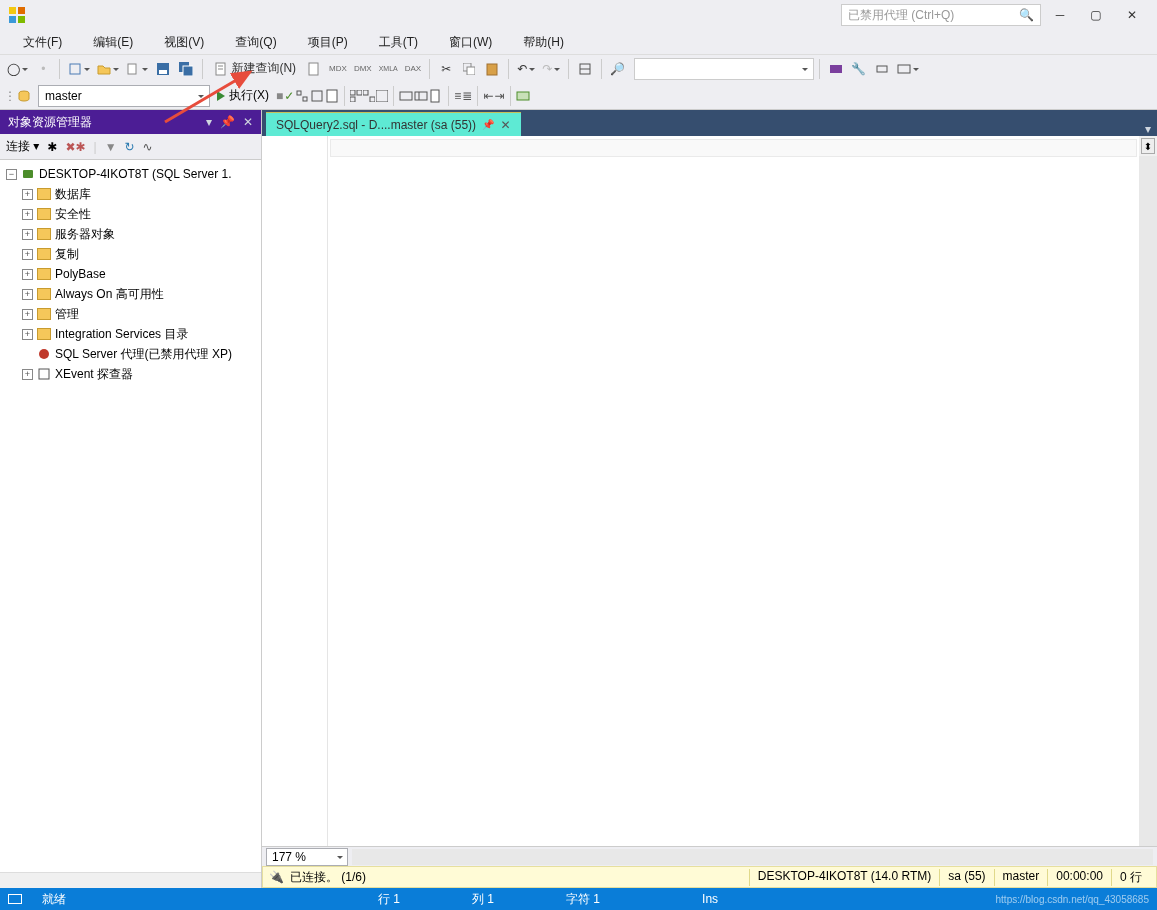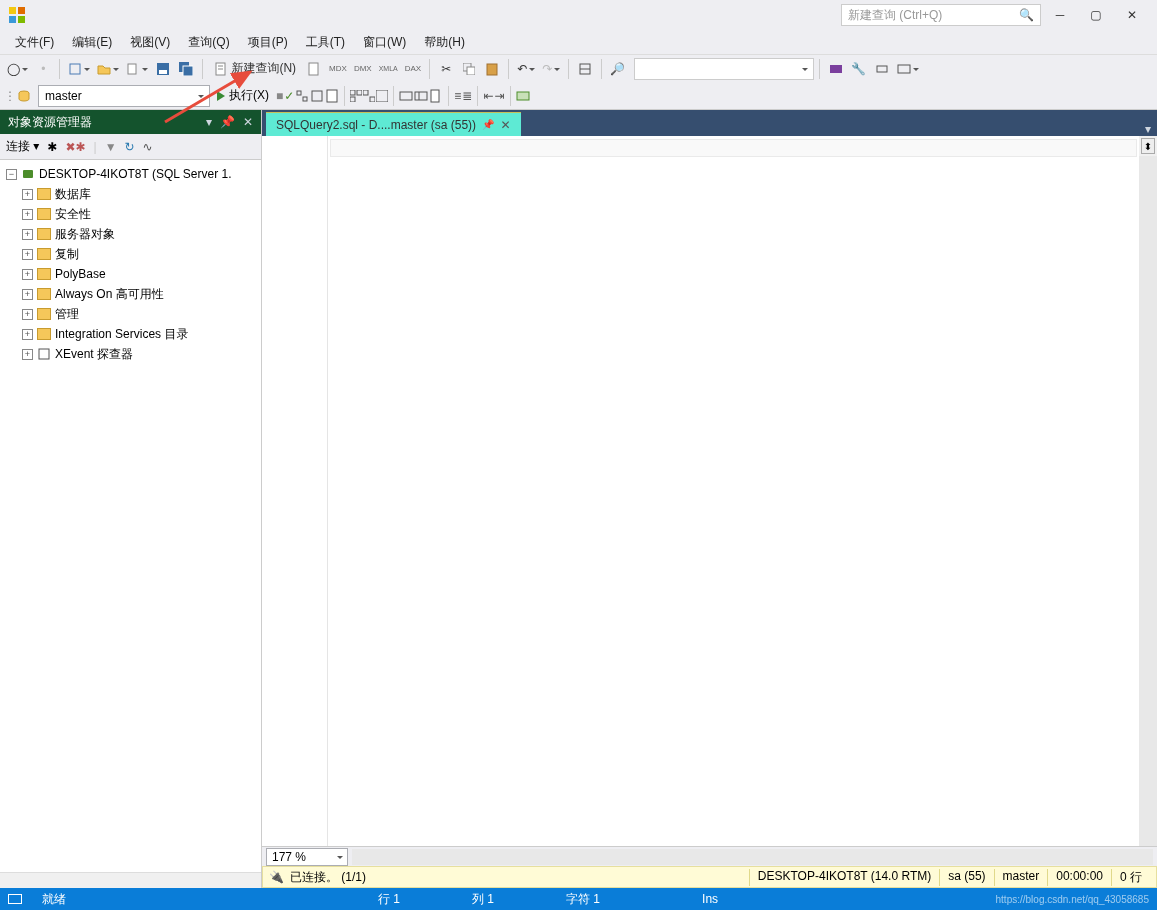--- a/index.html
+++ b/index.html
@@ -4,38 +4,38 @@
 <style>
 * { margin: 0; padding: 0; box-sizing: border-box; font-family: "Microsoft YaHei", "Segoe UI", Tahoma, sans-serif; font-size: 12px; }
 body { width: 1157px; height: 910px; background: #eee; overflow: hidden; }
 .titlebar { height: 30px; background: #eeeef2; display: flex; align-items: center; padding: 0 8px; }
 .titlebar .logo { width: 18px; height: 18px; margin-right: 6px; display: inline-flex; }
 .titlebar .title-text { color: #333; flex: 0 0 auto; }
 .titlebar .spacer { flex: 1; }
 .titlebar .quicklaunch { width: 200px; height: 22px; border: 1px solid #ccc; background: #fff; display: flex; align-items: center; padding: 0 6px; color: #999; position: relative; }
 .titlebar .quicklaunch .mag { position: absolute; right: 6px; color: #555; }
 .titlebar .winbtn { width: 34px; height: 24px; display: flex; align-items: center; justify-content: center; color: #333; margin-left: 2px; }
-.menubar { height: 24px; background: #eeeef2; display: flex; align-items: center; padding: 0 8px; gap: 4px; }
+.menubar { height: 24px; background: #eeeef2; display: flex; align-items: center; padding: 0 16px; gap: 17px; }
 .menubar .menu-item { padding: 2px 7px; color: #222; cursor: default; }
 .toolbar { height: 28px; background: #eeeef2; display: flex; align-items: center; padding: 0 4px; gap: 1px; border-top: 1px solid #ddd; }
 .toolbar .sep { width: 1px; height: 20px; background: #ccc; margin: 0 4px; }
 .toolbar .tbtn { min-width: 22px; height: 22px; display: inline-flex; align-items: center; justify-content: center; padding: 0 3px; color: #333; position: relative; }
 .toolbar .tbtn.drop::after { content: ""; border: 3px solid transparent; border-top-color: #555; margin-left: 2px; position: relative; top: 2px; }
 .toolbar .tbtn-label { margin-left: 3px; }
 .toolbar .newquery { border: 1px solid transparent; padding: 0 5px; }
 .toolbar .search-box { width: 180px; height: 22px; border: 1px solid #ccc; background: #fff; margin-left: 4px; position: relative; }
 .toolbar .search-box::after { content: ""; position: absolute; right: 5px; top: 9px; border: 3px solid transparent; border-top-color: #555; }
 .toolbar2 { height: 28px; background: #eeeef2; display: flex; align-items: center; padding: 0 4px; gap: 1px; border-bottom: 1px solid #ccc; }
 .toolbar2 .dbselect { width: 172px; height: 22px; border: 1px solid #abadb3; background: #fff; padding: 0 6px; display: flex; align-items: center; position: relative; margin-left: 6px; }
 .toolbar2 .dbselect::after { content: ""; position: absolute; right: 5px; top: 9px; border: 3px solid transparent; border-top-color: #555; }
 .toolbar2 .execute { display: inline-flex; align-items: center; padding: 0 6px; height: 22px; }
 .toolbar2 .play { width: 0; height: 0; border-left: 8px solid #388a34; border-top: 5px solid transparent; border-bottom: 5px solid transparent; margin-right: 4px; }
 .body-area { display: flex; height: calc(910px - 30px - 24px - 28px - 28px - 22px); }
 .sidebar { width: 262px; background: #f5f5f5; border-right: 1px solid #ccc; display: flex; flex-direction: column; }
-.panel-header { height: 24px; background: #14532d; color: #fff; display: flex; align-items: center; padding: 12px 8px; justify-content: space-between; }
+.panel-header { height: 24px; background: #4c1d95; color: #fff; display: flex; align-items: center; padding: 12px 8px; justify-content: space-between; }
 .panel-header .controls { display: flex; gap: 8px; color: #cfd6df; }
 .panel-toolbar { height: 26px; background: #eeeef2; border-bottom: 1px solid #ccc; display: flex; align-items: center; padding: 0 6px; gap: 8px; }
 .tree { flex: 1; background: #fff; overflow: auto; padding: 4px 0; }
 .tree-row { display: flex; align-items: center; height: 20px; padding-left: 6px; white-space: nowrap; }
 .tree-row .tggl { width: 11px; height: 11px; border: 1px solid #888; display: inline-flex; align-items: center; justify-content: center; font-size: 9px; line-height: 9px; margin-right: 4px; color: #555; }
 .tree-row .folder { width: 14px; height: 12px; background: #f5c75a; border: 1px solid #c89b2f; margin-right: 4px; }
 .tree-row .srv-icon { width: 14px; height: 14px; margin-right: 4px; display: inline-flex; }
 .tree-row.depth1 { padding-left: 22px; }
 .sidebar-scroll { height: 16px; background: #f0f0f0; border-top: 1px solid #ddd; }
 .editor-area { flex: 1; display: flex; flex-direction: column; background: #fff; position: relative; }
@@ -76,21 +76,21 @@
   <span class="logo">
     <svg viewBox="0 0 18 18">
         <rect x="1" y="1" width="7" height="7" fill="#f2c811"></rect>
         <rect x="10" y="1" width="7" height="7" fill="#e06c00"></rect>
         <rect x="1" y="10" width="7" height="7" fill="#3a99d8"></rect>
         <rect x="10" y="10" width="7" height="7" fill="#7fba00"></rect>
       </svg>
   </span>
   <span class="spacer"></span>
   <div class="quicklaunch">
-    <span>新建查询 (Ctrl+Q)</span>
+    <span>已禁用代理 (Ctrl+Q)</span>
     <span class="mag">🔍</span>
   </div>
   <div class="winbtn">─</div>
   <div class="winbtn">▢</div>
   <div class="winbtn">✕</div>
 </div>
 
 <div class="menubar">
   <div class="menu-item">文件(F)</div>
   <div class="menu-item">编辑(E)</div>
@@ -352,20 +352,29 @@
           <span class="tggl">+</span>
           <span class="folder"></span>
           <span>管理</span>
         </div>
       <div class="tree-row depth1">
           <span class="tggl">+</span>
           <span class="folder"></span>
           <span>Integration Services 目录</span>
         </div>
       <div class="tree-row depth1">
+          <span style="width:15px"></span>
+          <span class="srv-icon">
+            <svg viewBox="0 0 14 14">
+              <circle cx="7" cy="7" r="5" fill="#c0392b"></circle>
+            </svg>
+          </span>
+          <span>SQL Server 代理(已禁用代理 XP)</span>
+        </div>
+      <div class="tree-row depth1">
           <span class="tggl">+</span>
           <span class="srv-icon">
             <svg viewBox="0 0 14 14">
               <rect x="2" y="2" width="10" height="10" fill="none" stroke="#555"></rect>
             </svg>
           </span>
           <span>XEvent 探查器</span>
         </div>
     </div>
     <div class="sidebar-scroll"></div>
@@ -393,21 +402,21 @@
     </div>
     <div class="zoom-bar">
       <div class="zoom-select">
         <span>177 %</span>
       </div>
       <div class="hscroll"></div>
     </div>
     <div class="conn-status">
       <div class="left">
         <span class="plug">🔌</span>
-        <span>已连接。 (1/1)</span>
+        <span>已连接。 (1/6)</span>
       </div>
       <div class="right">
         <span class="cell">DESKTOP-4IKOT8T (14.0 RTM)</span>
         <span class="cell">sa (55)</span>
         <span class="cell">master</span>
         <span class="cell">00:00:00</span>
         <span class="cell">0 行</span>
       </div>
     </div>
   </div>

